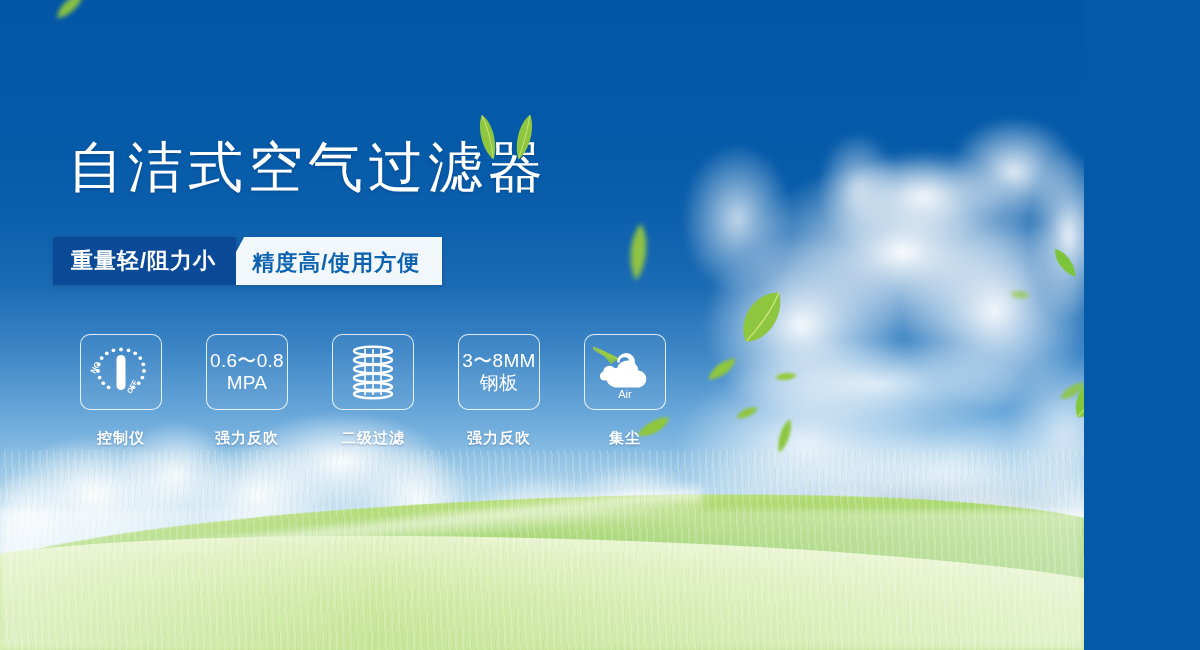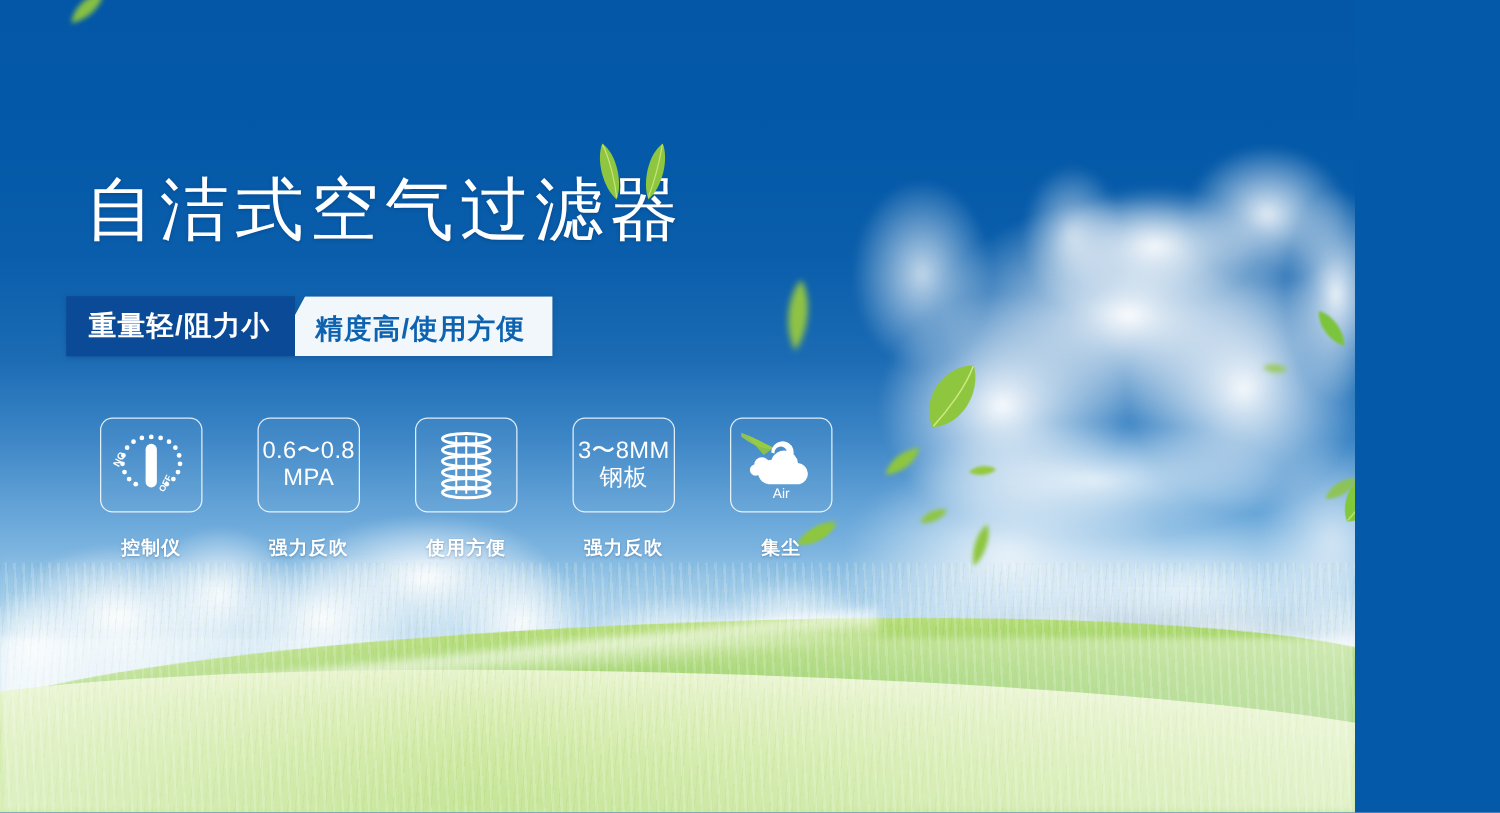--- a/index.html
+++ b/index.html
@@ -380,21 +380,21 @@
           <g fill="none" stroke="#ffffff" stroke-width="2.4">
             <ellipse cx="28" cy="8" rx="19" ry="4.2"></ellipse>
             <ellipse cx="28" cy="17" rx="19" ry="4.2"></ellipse>
             <ellipse cx="28" cy="26" rx="19" ry="4.2"></ellipse>
             <ellipse cx="28" cy="35" rx="19" ry="4.2"></ellipse>
             <ellipse cx="28" cy="44" rx="19" ry="4.2"></ellipse>
             <ellipse cx="28" cy="51" rx="19" ry="4.2"></ellipse>
           </g>
         </svg>
       </div>
-      <div class="flabel">使用方便</div>
+      <div class="flabel">二级过滤</div>
     </div>
 
     <div class="feature">
       <div class="fbox">
         <div class="ftext">
           <span>3〜8MM</span>
           <span class="l2">钢板</span>
         </div>
       </div>
       <div class="flabel">强力反吹</div>

